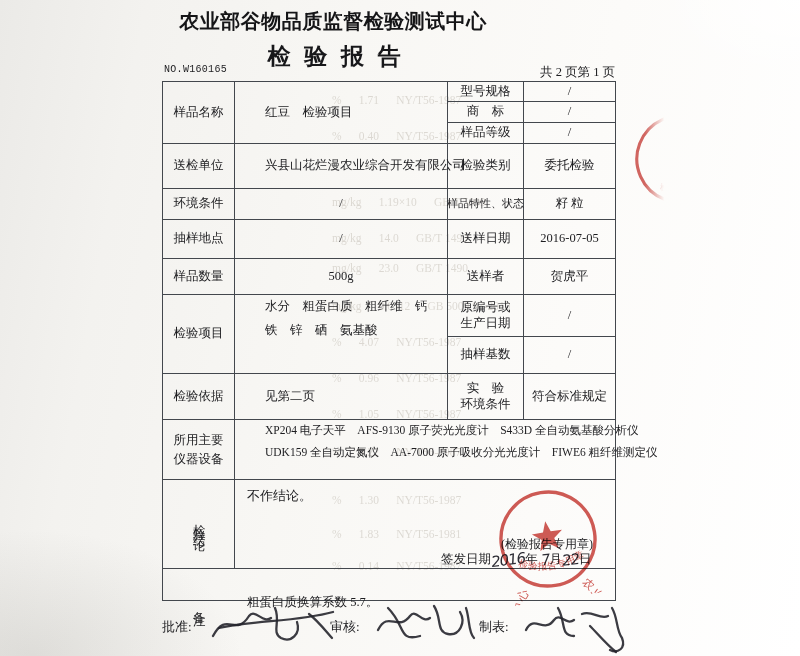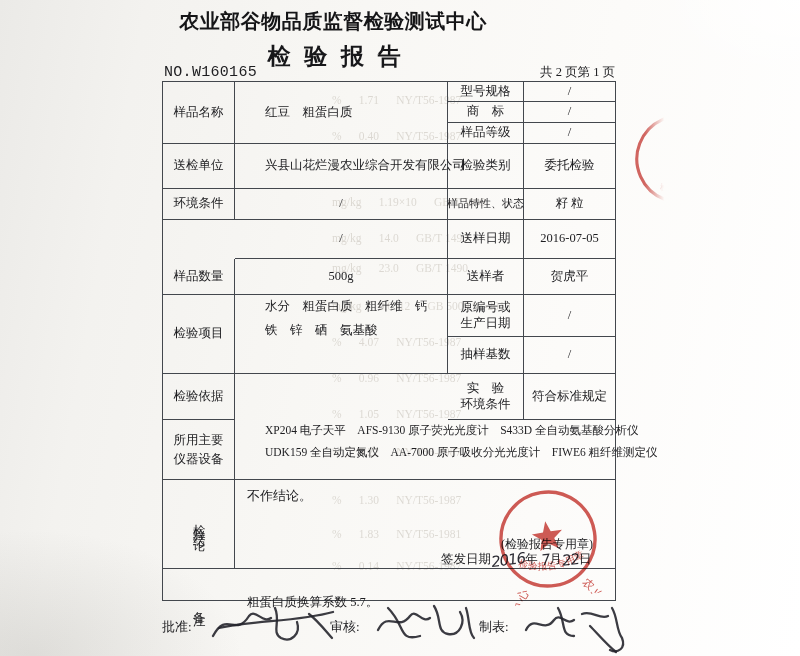--- a/index.html
+++ b/index.html
@@ -8,21 +8,21 @@
     font-family:"Liberation Serif","DejaVu Serif",serif;color:#1d1d20;
     background:
       radial-gradient(300px 180px at 4% 100%, rgba(110,108,100,.16), transparent 70%),
       radial-gradient(200px 120px at 100% 0%, rgba(255,255,255,.9), transparent 70%),
       linear-gradient(100deg,#ebeae7 0%,#f3f2ef 16%,#f8f7f4 40%,#fcfbf9 68%,#ffffff 100%);
   }
   .org-title{position:absolute;left:0;top:8px;width:666px;text-align:center;
     font-size:20px;font-weight:700;letter-spacing:.5px;color:#151517;}
   .report-title{position:absolute;left:0;top:41px;width:672px;text-align:center;
     font-size:23px;font-weight:700;letter-spacing:4px;color:#17171a;}
-  .report-no{position:absolute;left:164px;top:64px;font-size:15px;font-family:"Liberation Mono","DejaVu Sans Mono",monospace;letter-spacing:.3px;}
+  .report-no{position:absolute;left:164px;top:64px;font-size:10px;font-family:"Liberation Mono","DejaVu Sans Mono",monospace;letter-spacing:.3px;}
   .page-info{position:absolute;left:455px;top:64px;width:160px;text-align:right;font-size:12.5px;}
   
   .ghost{position:absolute;left:0;top:0;width:800px;height:536px;z-index:0;pointer-events:none;}
   .gline{position:absolute;left:332px;width:292px;font-size:11.5px;color:#9a9183;opacity:.30;
     filter:blur(.5px);white-space:pre;font-family:"Liberation Serif",serif;}
   
   .grid{
     position:absolute;left:162px;top:81px;z-index:1;
     display:grid;grid-template-columns:72px 213px 76px 91px;
     grid-template-rows:20px 21px 21px 45px 31px 39px 36px 42px 37px 46px 60px 89px 31px;
@@ -80,38 +80,39 @@
     <div class="gline" style="top:560px">%      0.14      NY/T56-1987</div>
   </div>
 
   <div class="org-title">农业部谷物品质监督检验测试中心</div>
   <div class="report-title">检 验 报 告</div>
   <div class="report-no">NO.W160165</div>
   <div class="page-info">共 2 页第 1 页</div>
 
   <div class="grid">
     <div class="c" style="grid-area:1/1/4/2">样品名称</div>
-    <div class="c l" style="grid-area:1/2/4/3">红豆　粗蛋白质</div>
+    <div class="c l" style="grid-area:1/2/4/3">红豆　检验项目</div>
     <div class="c" style="grid-area:1/3/2/4">型号规格</div>
     <div class="c nr" style="grid-area:1/4/2/5">/</div>
     <div class="c" style="grid-area:2/3/3/4">商　标</div>
     <div class="c nr" style="grid-area:2/4/3/5">/</div>
     <div class="c" style="grid-area:3/3/4/4">样品等级</div>
     <div class="c nr" style="grid-area:3/4/4/5">/</div>
 
     <div class="c" style="grid-area:4/1/5/2">送检单位</div>
     <div class="c l" style="grid-area:4/2/5/3">兴县山花烂漫农业综合开发有限公司</div>
     <div class="c" style="grid-area:4/3/5/4">检验类别</div>
     <div class="c nr" style="grid-area:4/4/5/5">委托检验</div>
 
     <div class="c" style="grid-area:5/1/6/2">环境条件</div>
     <div class="c" style="grid-area:5/2/6/3">/</div>
     <div class="c sm" style="grid-area:5/3/6/4">样品特性、状态</div>
     <div class="c nr" style="grid-area:5/4/6/5">籽 粒</div>
 
+    <div class="c" style="grid-area:6/1/7/2">抽样地点</div>
     <div class="c" style="grid-area:6/2/7/3">/</div>
     <div class="c" style="grid-area:6/3/7/4">送样日期</div>
     <div class="c nr" style="grid-area:6/4/7/5">2016-07-05</div>
 
     <div class="c" style="grid-area:7/1/8/2">样品数量</div>
     <div class="c" style="grid-area:7/2/8/3">500g</div>
     <div class="c" style="grid-area:7/3/8/4">送样者</div>
     <div class="c nr" style="grid-area:7/4/8/5">贺虎平</div>
 
     <div class="c" style="grid-area:8/1/10/2">检验项目</div>
@@ -121,20 +122,21 @@
     </div>
     <div class="c col2c" style="grid-area:8/3/9/4">
       <span>原编号或</span>
       <span>生产日期</span>
     </div>
     <div class="c nr" style="grid-area:8/4/9/5">/</div>
     <div class="c" style="grid-area:9/3/10/4">抽样基数</div>
     <div class="c nr" style="grid-area:9/4/10/5">/</div>
 
     <div class="c" style="grid-area:10/1/11/2">检验依据</div>
+    <div class="c l" style="grid-area:10/2/11/3">见第二页</div>
     <div class="c col2c" style="grid-area:10/3/11/4">
       <span>实　验</span>
       <span>环境条件</span>
     </div>
     <div class="c nr" style="grid-area:10/4/11/5">符合标准规定</div>
 
     <div class="c col2c" style="grid-area:11/1/12/2;line-height:1.5">
       <span>所用主要</span>
       <span>仪器设备</span>
     </div>

